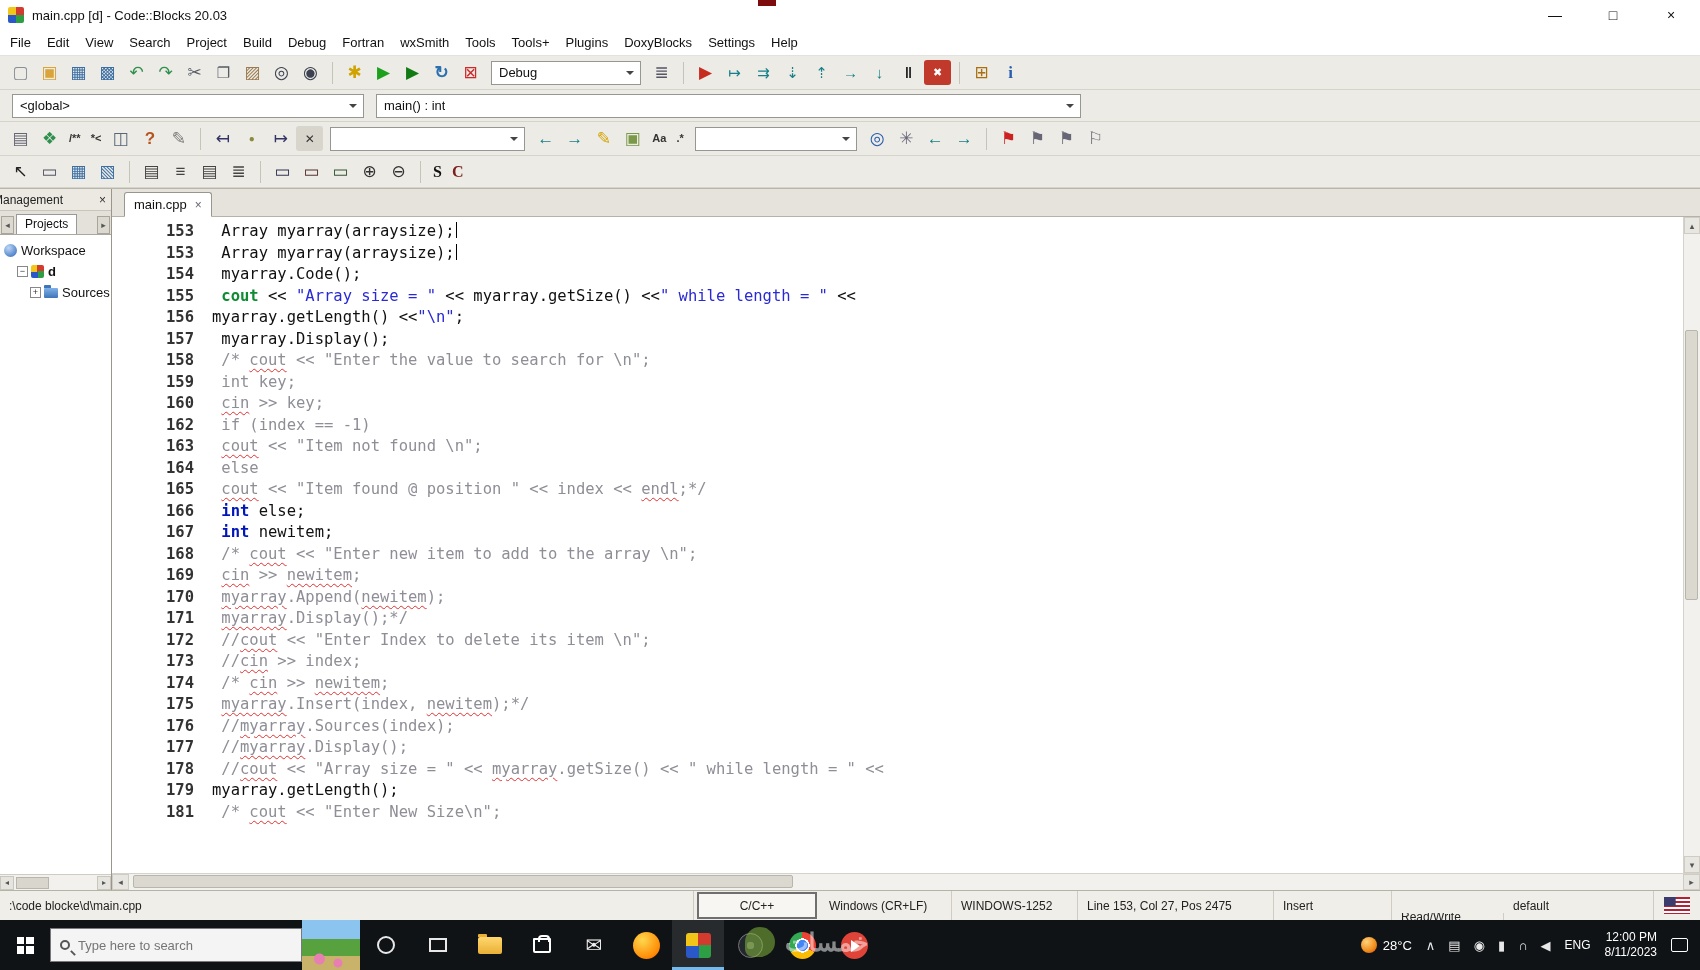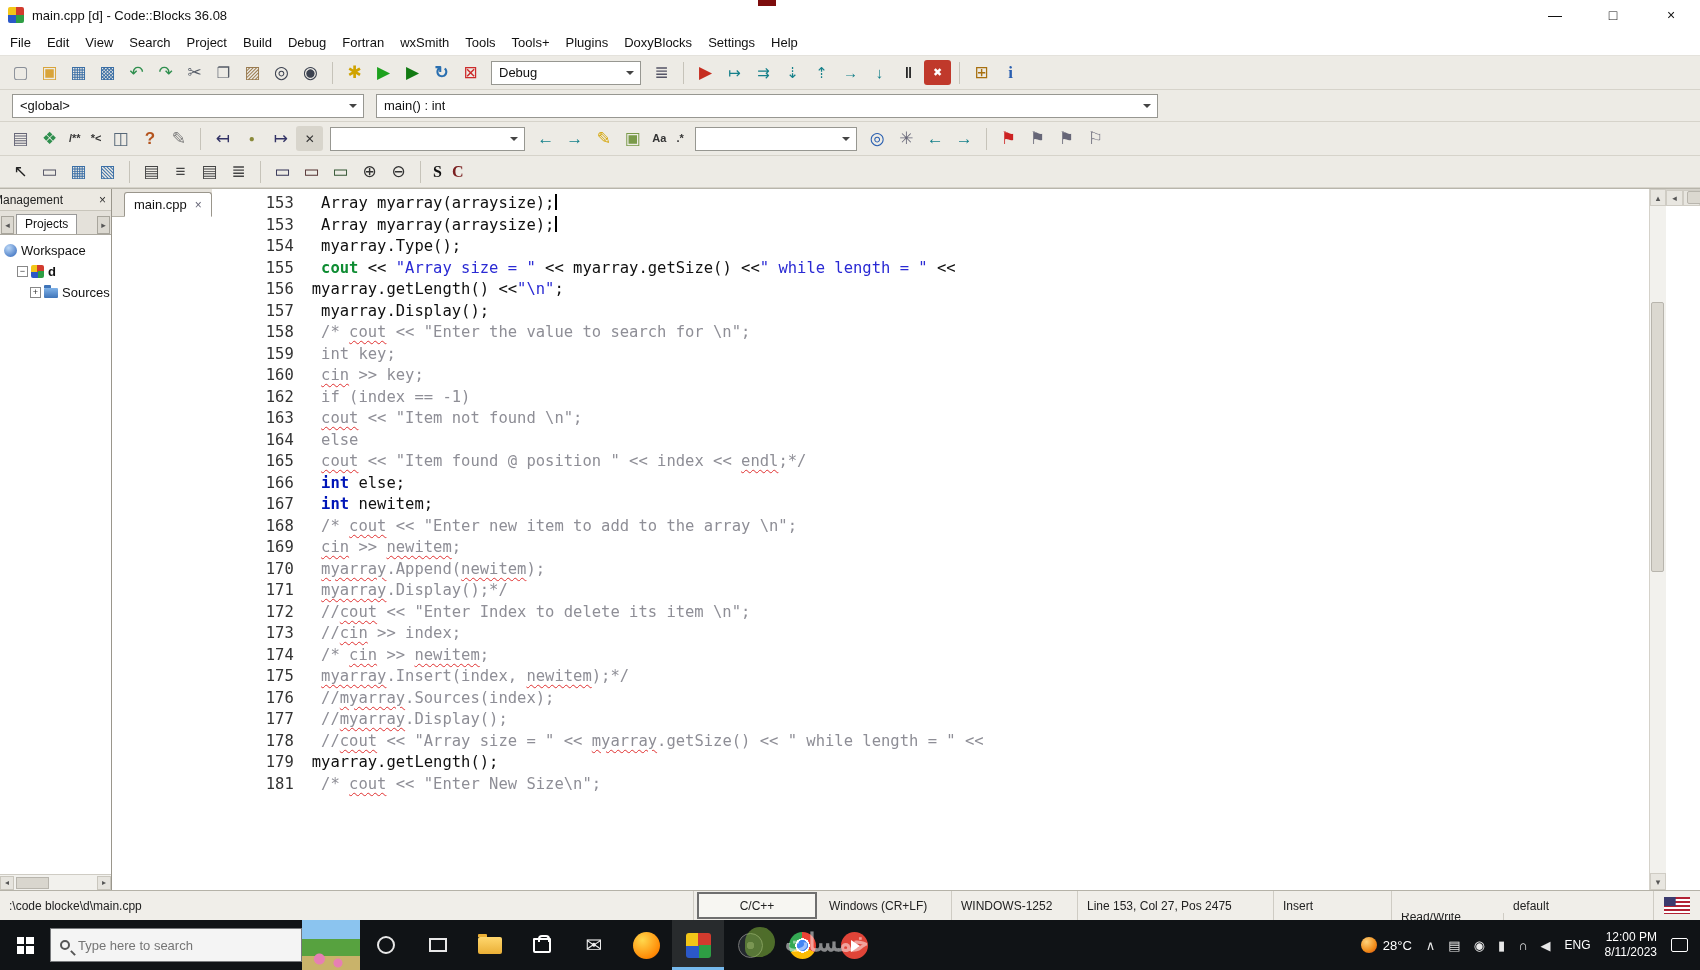--- a/index.html
+++ b/index.html
@@ -50,28 +50,28 @@
   .workspace-icon { width:13px; height:13px; border-radius:50%; background:radial-gradient(circle at 35% 30%,#bcd8f7,#2a62b8); margin-right:4px; flex:none; }
   .project-icon { width:13px; height:13px; border-radius:2px; background:conic-gradient(#d23b2e 0 25%,#2e9e44 0 50%,#2b58c8 0 75%,#f2c618 0); margin-right:4px; flex:none; }
   .folder-icon { width:14px; height:10px; background:linear-gradient(#7fb2e8,#3f74b8); border-radius:1px; position:relative; margin-right:4px; flex:none; }
   .folder-icon::before { content:""; position:absolute; top:-3px; left:0; width:7px; height:3px; background:#3f74b8; border-radius:1px 1px 0 0; }
   .sidebar-hscroll { height:16px; border-top:1px solid #cfccc4; background:#f2f1ed; display:flex; align-items:center; flex:none; }
   .mini-btn { width:14px; height:14px; display:flex; align-items:center; justify-content:center; font-size:8px; color:#555; background:#e6e4de; border:1px solid #c9c6bd; flex:none; }
   .mini-track { flex:1; position:relative; height:14px; }
   .mini-thumb { position:absolute; left:2px; top:1px; width:40%; height:12px; background:#d9d6ce; border:1px solid #b8b5ad; }
 
   
-  .editor-zone { flex:1; display:flex; flex-direction:row; min-width:0; background:#fff;justify-content:flex-end; }
+  .editor-zone { flex:1; display:flex; flex-direction:column; min-width:0; background:#fff;justify-content:flex-end; }
   .tabbar { height:28px; background:#e6e3dc; border-bottom:1px solid #b5b2a8; display:flex; align-items:flex-end; padding-left:12px; flex:none; }
   .etab { background:#fff; border:1px solid #9a968c; border-bottom:1px solid #fff; margin-bottom:-1px; border-radius:3px 3px 0 0; padding:4px 9px; font-size:13px; display:flex; align-items:center; gap:8px; color:#111; }
   .etab-close { color:#667; font-size:12px; }
   .editor-wrap { flex:1; display:flex; min-height:0; }
   .code { flex:1; overflow:hidden; font-family:"DejaVu Sans Mono","Liberation Mono",monospace; font-size:15.5px; line-height:21.5px; padding:4px 0 0 2px; }
   .cl { display:flex; height:21.5px; }
-  .ln { width:98px; flex:none; text-align:right; padding-right:18px; color:#333; }
+  .ln { width:98px; flex:none; text-align:right; padding-right:18px; color:#333;font-weight:bold; }
   .ct { white-space:pre; }
   .tk-p { color:#101010; }
   .tk-k { color:#0016b8; font-weight:bold; }
   .tk-s { color:#2a2ad4; }
   .tk-g { color:#0e8c32; font-weight:bold; }
   .tk-c { color:#8e8e96; }
   .tk-cu { color:#8e8e96; text-decoration:underline; text-decoration-style:wavy; text-decoration-color:#e03030; text-decoration-thickness:1px; text-underline-offset:3px; }
   .caret { display:inline-block; width:1.5px; height:16px; background:#000; vertical-align:-2px; margin-left:1px; }
 
   
@@ -135,21 +135,21 @@
   .clock { text-align:right; font-size:12px; line-height:15px; }
   .notif { width:17px; height:14px; border:1.5px solid #fff; border-radius:2px; }
 </style>
 </head>
 <body>
 
 <div class="screen">
 
   <div class="titlebar">
     <span class="app-logo"></span>
-    <span class="title-text">main.cpp [d] - Code::Blocks 36.08</span>
+    <span class="title-text">main.cpp [d] - Code::Blocks 20.03</span>
     <div class="rec-tick"></div>
     <div class="winctl">
       <div class="wbtn">—</div>
       <div class="wbtn">□</div>
       <div class="wbtn">×</div>
     </div>
   </div>
 
   <div class="menubar" id="menubar">
       <div class="menu-item">File</div>
@@ -204,21 +204,21 @@
       <span class="tbicon hasbg" style="color: rgb(255, 255, 255); background: rgb(192, 57, 43); font-size: 11px;">✖</span>
       <div class="tbsep"></div>
       <span class="tbicon" style="color: rgb(168, 112, 15);">⊞</span>
       <span class="tbicon" style="color: rgb(42, 95, 176); font-weight: bold; font-family: &quot;Liberation Serif&quot;, serif;">i</span>
     </div>
   <div class="toolbar" id="tb2">
       <div class="combo" style="width: 352px;">
         <span class="combo-text">&lt;global&gt;</span>
         <span class="combo-arrow"></span>
       </div>
-      <div class="combo" style="width: 782px;">
+      <div class="combo" style="width: 705px;">
         <span class="combo-text">main() : int</span>
         <span class="combo-arrow"></span>
       </div>
     </div>
   <div class="toolbar" id="tb3">
       <span class="tbicon" style="color: rgb(102, 102, 119);">▤</span>
       <span class="tbicon" style="color: rgb(47, 143, 78);">❖</span>
       <span class="tbicon tbtext" style="color: rgb(51, 51, 51);">/**</span>
       <span class="tbicon tbtext" style="color: rgb(51, 51, 51);">*&lt;</span>
       <span class="tbicon" style="color: rgb(85, 102, 119);">◫</span>
@@ -323,21 +323,21 @@
             <div class="cl">
               <span class="ln">153</span>
               <span class="ct"><span class="tk-p"> Array myarray(arraysize);</span><span class="caret"></span></span>
             </div>
             <div class="cl">
               <span class="ln">153</span>
               <span class="ct"><span class="tk-p"> Array myarray(arraysize);</span><span class="caret"></span></span>
             </div>
             <div class="cl">
               <span class="ln">154</span>
-              <span class="ct"><span class="tk-p"> myarray.Type();</span></span>
+              <span class="ct"><span class="tk-p"> myarray.Code();</span></span>
             </div>
             <div class="cl">
               <span class="ln">155</span>
               <span class="ct"><span class="tk-p"> </span><span class="tk-g">cout</span><span class="tk-p"> &lt;&lt; </span><span class="tk-s">"Array size = "</span><span class="tk-p"> &lt;&lt; myarray.getSize() &lt;&lt;</span><span class="tk-s">" while length = "</span><span class="tk-p"> &lt;&lt;</span></span>
             </div>
             <div class="cl">
               <span class="ln">156</span>
               <span class="ct"><span class="tk-p">myarray.getLength() &lt;&lt;</span><span class="tk-s">"\n"</span><span class="tk-p">;</span></span>
             </div>
             <div class="cl">

